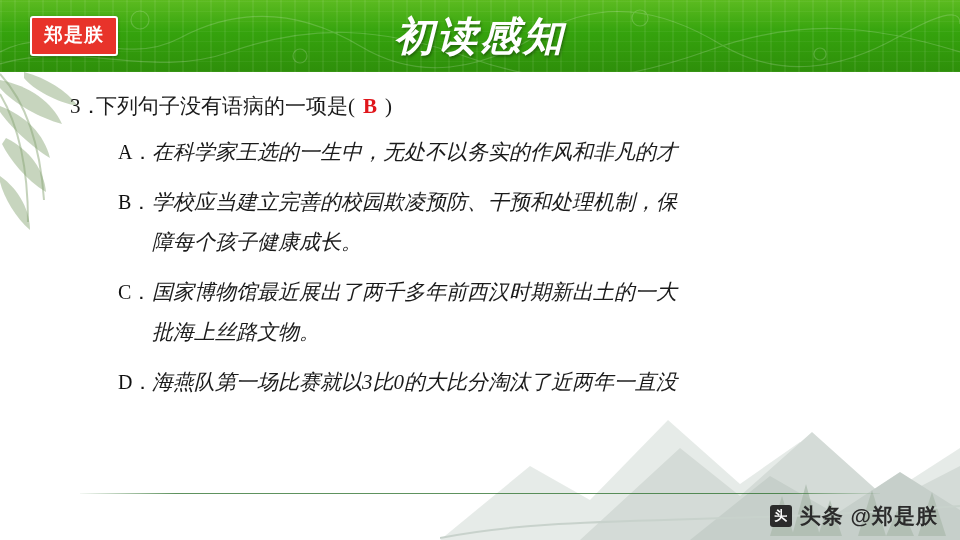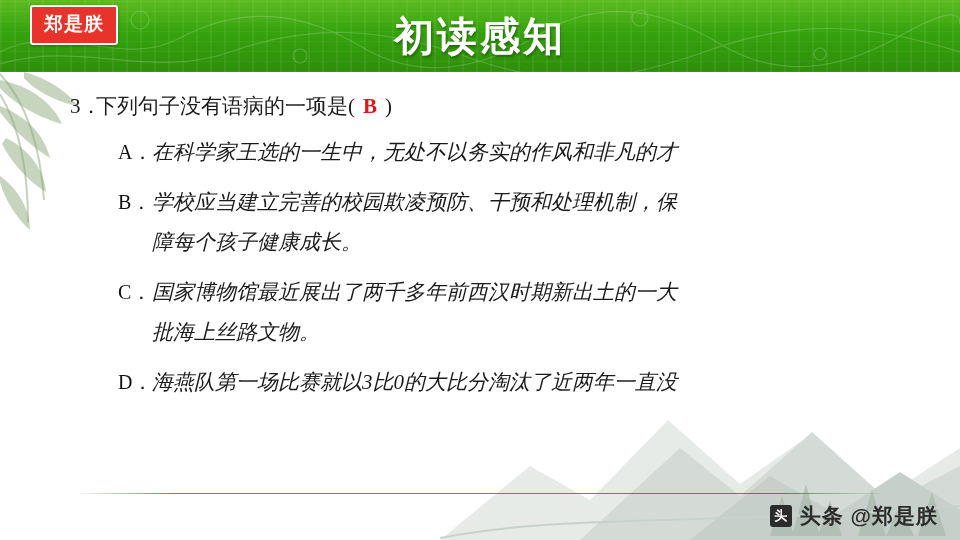--- a/index.html
+++ b/index.html
@@ -24,26 +24,27 @@
     opacity: .9;
   }
   .banner-swirl {
     position: absolute; left: 0; top: 0; width: 960px; height: 72px; opacity: .35;
   }
   .banner-title {
     position: absolute; left: 0; top: 6px; width: 960px;
     text-align: center;
     font-size: 40px; line-height: 62px;
     color: #ffffff;
+    font-style: italic;
     font-weight: bold;
     letter-spacing: 3px;
     text-shadow: 1px 2px 3px rgba(0,0,0,.35);
   }
   .logo-badge {
-    position: absolute; left: 30px; top: 5px;
+    position: absolute; left: 30px; top: 16px;
     padding: 4px 12px 6px 12px;
     background: #e8332a;
     border: 2px solid #ffffff;
     border-radius: 3px;
     color: #ffffff;
     font-size: 19px;
     font-weight: bold;
     letter-spacing: 1px;
     box-shadow: 0 1px 3px rgba(0,0,0,.3);
     font-family: "Liberation Sans", sans-serif;

